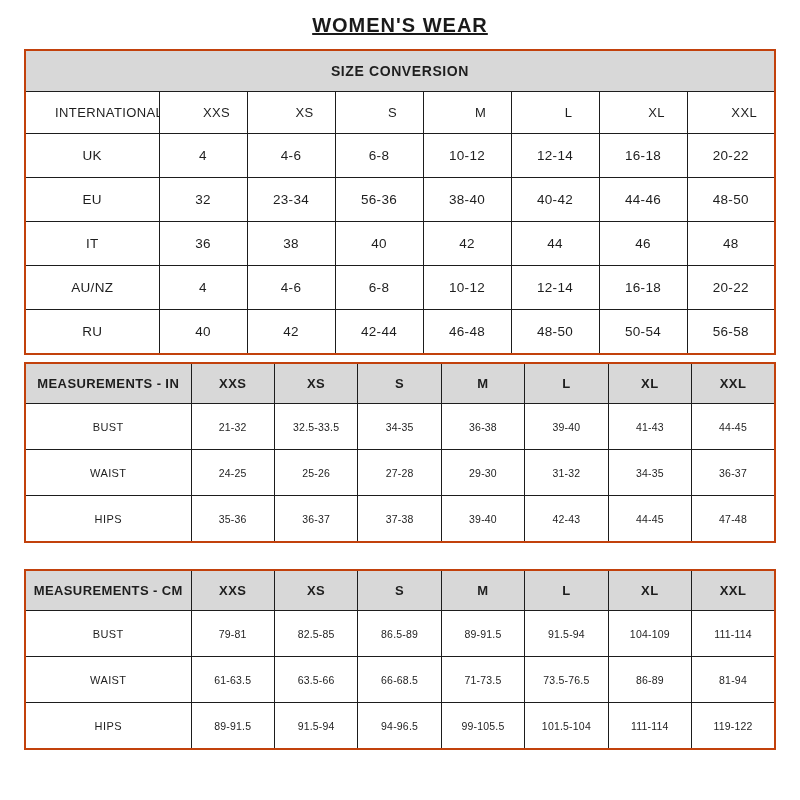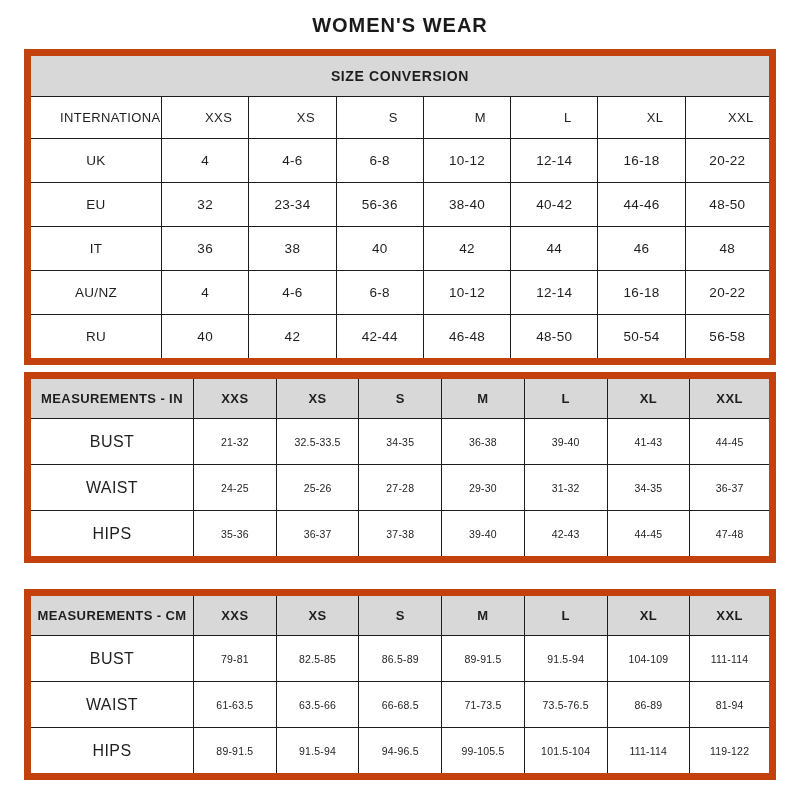--- a/index.html
+++ b/index.html
@@ -21,26 +21,27 @@
     padding: 10px 24px 0 24px;
   }
   .title {
     text-align: center;
     font-size: 20px;
     font-weight: bold;
     letter-spacing: 1px;
     line-height: 26px;
     margin: 2px 0 11px 0;
     color: #1a1a1a;
+    text-decoration: underline;
   }
   table {
     width: 100%;
     border-collapse: collapse;
     table-layout: fixed;
-    border: 7px solid #c2410c;
+    border: 2px solid #c2410c;
   }
   table.size { margin-bottom: 7px; }
   table.meas { margin-bottom: 26px; }
   th, td {
     border: 1.5px solid #1d1d1d;
     text-align: center;
     vertical-align: middle;
     padding: 0 2px;
     overflow: hidden;
   }
@@ -74,21 +75,21 @@
     font-size: 13px;
     font-weight: bold;
     letter-spacing: 0.4px;
   }
   table.meas tbody td {
     height: 45px;
     font-size: 10.5px;
     letter-spacing: 0.2px;
   }
   table.meas tbody td.row-label {
-    font-size: 16px;
+    font-size: 11px;
     letter-spacing: 0.4px;
   }
 </style>
 </head>
 <body>
 
 <div class="page">
   <div class="title">WOMEN'S WEAR</div>
 
   <table class="size">

